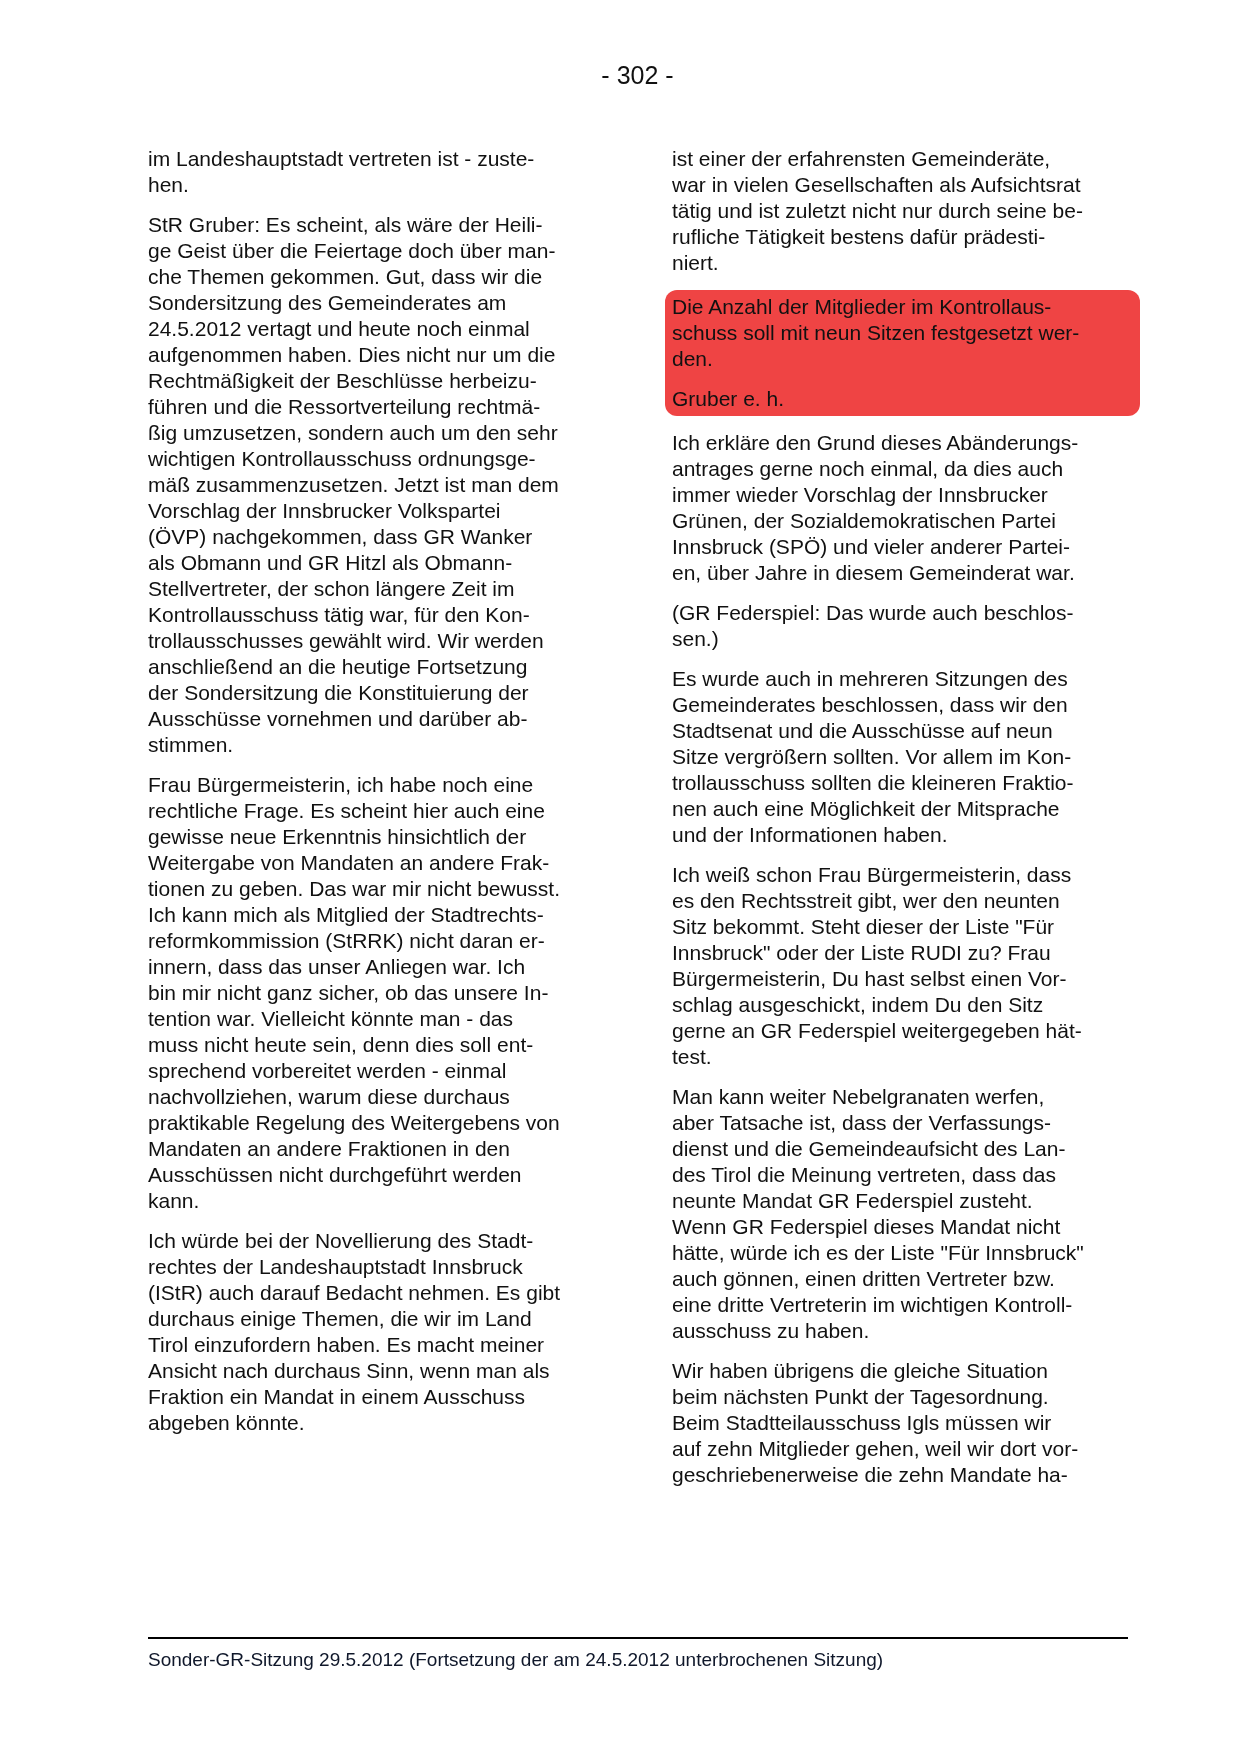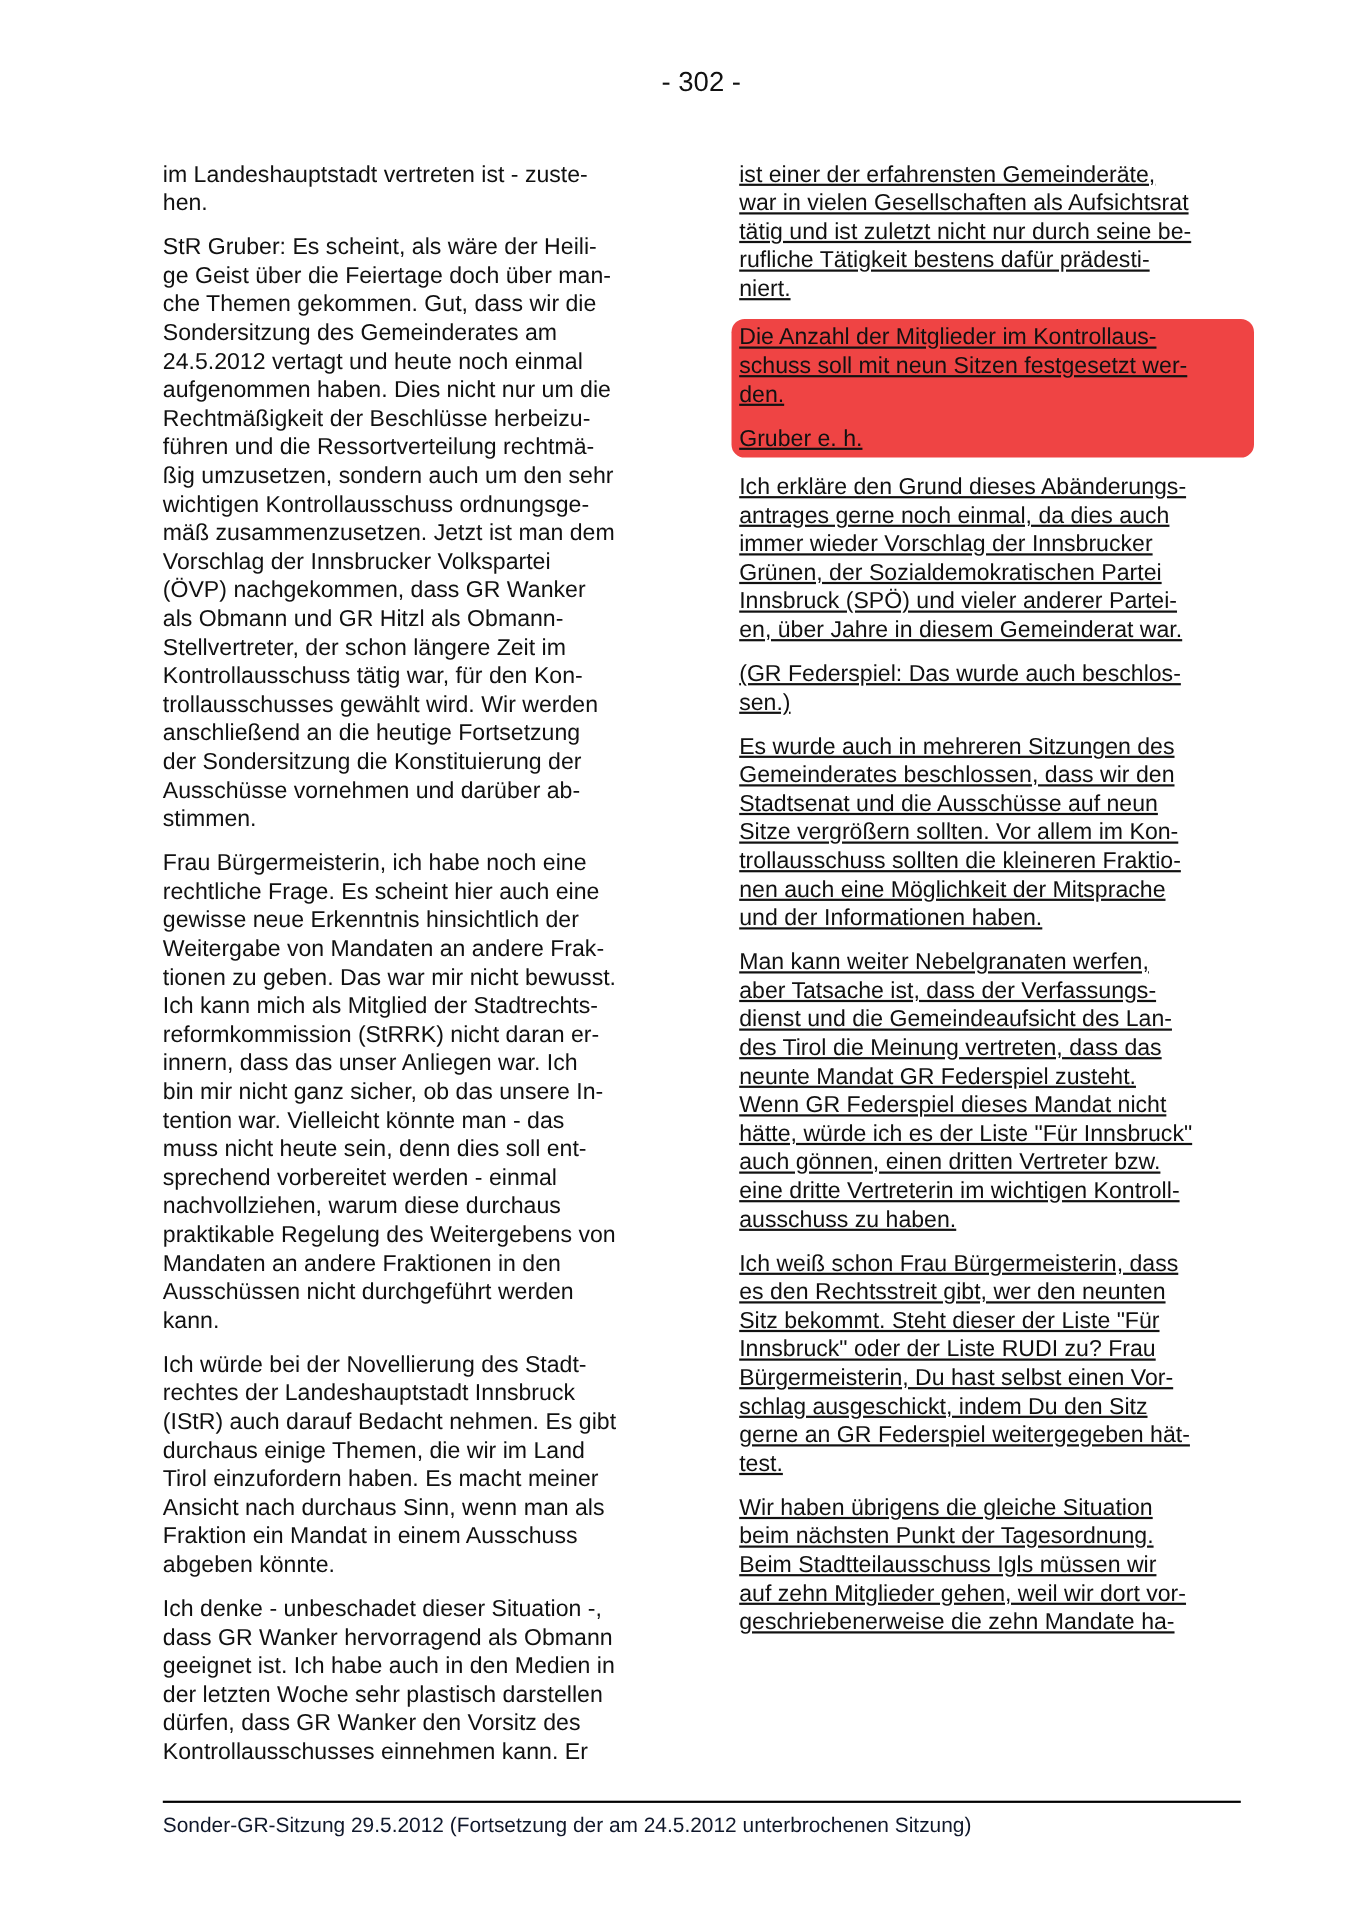--- a/index.html
+++ b/index.html
@@ -27,21 +27,21 @@
     color: #111111;
   }
   .col {
     position: absolute;
     top: 146px;
     font-size: 21px;
     line-height: 26px;
     color: #111111;
   }
   .col-left  { left: 148px; width: 452px; }
-  .col-right { left: 672px; width: 458px; text-decoration: underline; }
+  .col-right { left: 672px; width: 458px; }
   p.para {
     margin: 0 0 14px 0;
     white-space: pre-line;
   }
   .highlight-block {
     background: #ef4444;
     padding: 4px 6px 4px 7px;
     margin: 0 -10px 14px -7px;
     border-radius: 12px;
   }
@@ -113,26 +113,20 @@
 Ausschüssen nicht durchgeführt werden
 kann.</p>
     <p class="para">Ich würde bei der Novellierung des Stadt-
 rechtes der Landeshauptstadt Innsbruck
 (IStR) auch darauf Bedacht nehmen. Es gibt
 durchaus einige Themen, die wir im Land
 Tirol einzufordern haben. Es macht meiner
 Ansicht nach durchaus Sinn, wenn man als
 Fraktion ein Mandat in einem Ausschuss
 abgeben könnte.</p>
-    <p class="para">Ich denke - unbeschadet dieser Situation -,
-dass GR Wanker hervorragend als Obmann
-geeignet ist. Ich habe auch in den Medien in
-der letzten Woche sehr plastisch darstellen
-dürfen, dass GR Wanker den Vorsitz des
-Kontrollausschusses einnehmen kann. Er</p>
   </div>
 
   <div class="col col-right">
     <p class="para">ist einer der erfahrensten Gemeinderäte,
 war in vielen Gesellschaften als Aufsichtsrat
 tätig und ist zuletzt nicht nur durch seine be-
 rufliche Tätigkeit bestens dafür prädesti-
 niert.</p>
 
     <div class="highlight-block">
@@ -150,38 +144,38 @@
 en, über Jahre in diesem Gemeinderat war.</p>
     <p class="para">(GR Federspiel: Das wurde auch beschlos-
 sen.)</p>
     <p class="para">Es wurde auch in mehreren Sitzungen des
 Gemeinderates beschlossen, dass wir den
 Stadtsenat und die Ausschüsse auf neun
 Sitze vergrößern sollten. Vor allem im Kon-
 trollausschuss sollten die kleineren Fraktio-
 nen auch eine Möglichkeit der Mitsprache
 und der Informationen haben.</p>
+    <p class="para">Ich weiß schon Frau Bürgermeisterin, dass
+es den Rechtsstreit gibt, wer den neunten
+Sitz bekommt. Steht dieser der Liste "Für
+Innsbruck" oder der Liste RUDI zu? Frau
+Bürgermeisterin, Du hast selbst einen Vor-
+schlag ausgeschickt, indem Du den Sitz
+gerne an GR Federspiel weitergegeben hät-
+test.</p>
     <p class="para">Man kann weiter Nebelgranaten werfen,
 aber Tatsache ist, dass der Verfassungs-
 dienst und die Gemeindeaufsicht des Lan-
 des Tirol die Meinung vertreten, dass das
 neunte Mandat GR Federspiel zusteht.
 Wenn GR Federspiel dieses Mandat nicht
 hätte, würde ich es der Liste "Für Innsbruck"
 auch gönnen, einen dritten Vertreter bzw.
 eine dritte Vertreterin im wichtigen Kontroll-
 ausschuss zu haben.</p>
-    <p class="para">Ich weiß schon Frau Bürgermeisterin, dass
-es den Rechtsstreit gibt, wer den neunten
-Sitz bekommt. Steht dieser der Liste "Für
-Innsbruck" oder der Liste RUDI zu? Frau
-Bürgermeisterin, Du hast selbst einen Vor-
-schlag ausgeschickt, indem Du den Sitz
-gerne an GR Federspiel weitergegeben hät-
-test.</p>
     <p class="para">Wir haben übrigens die gleiche Situation
 beim nächsten Punkt der Tagesordnung.
 Beim Stadtteilausschuss Igls müssen wir
 auf zehn Mitglieder gehen, weil wir dort vor-
 geschriebenerweise die zehn Mandate ha-</p>
   </div>
 
   <div class="footer-rule"></div>
   <div class="footer-text">Sonder-GR-Sitzung 29.5.2012 (Fortsetzung der am 24.5.2012 unterbrochenen Sitzung)</div>
 

